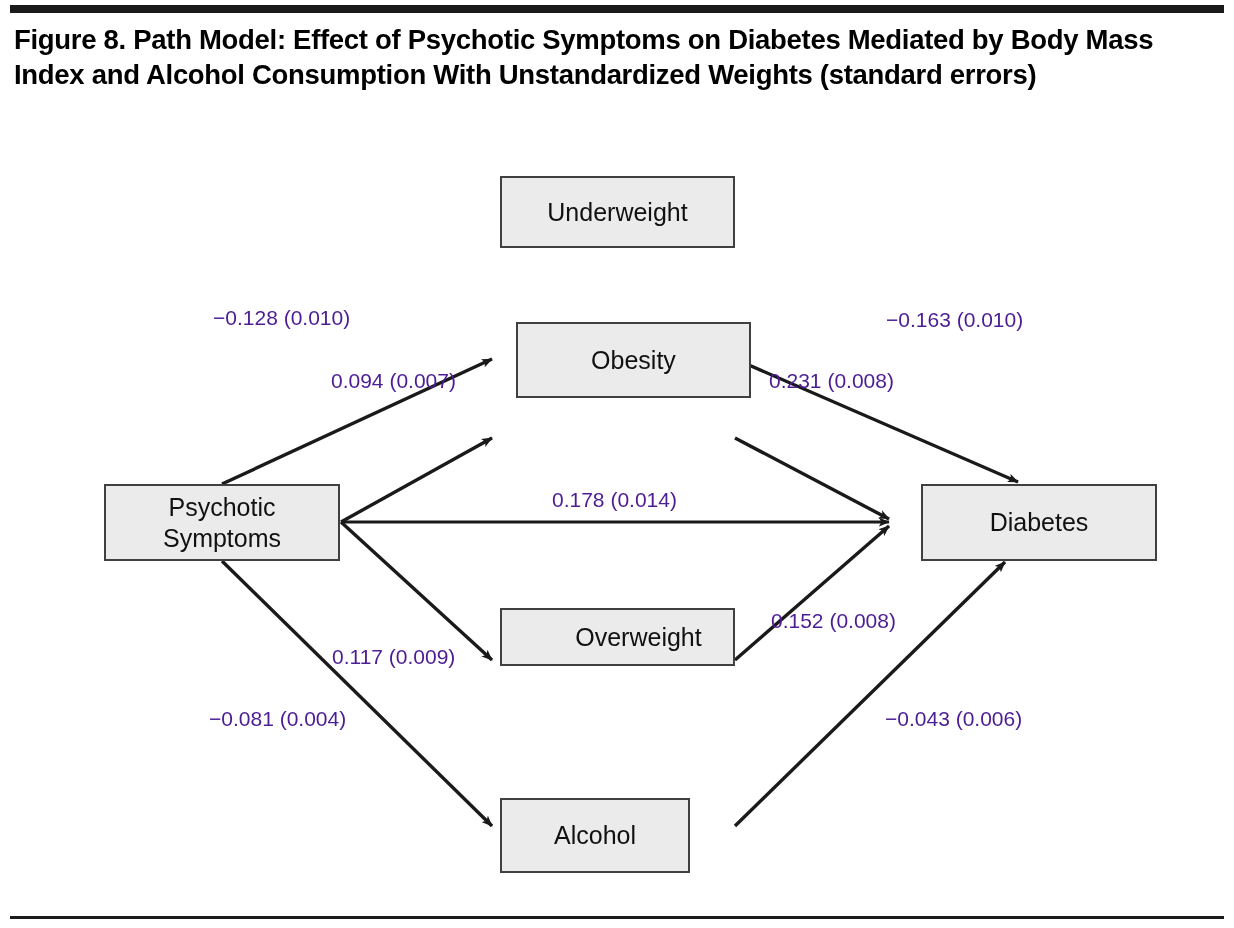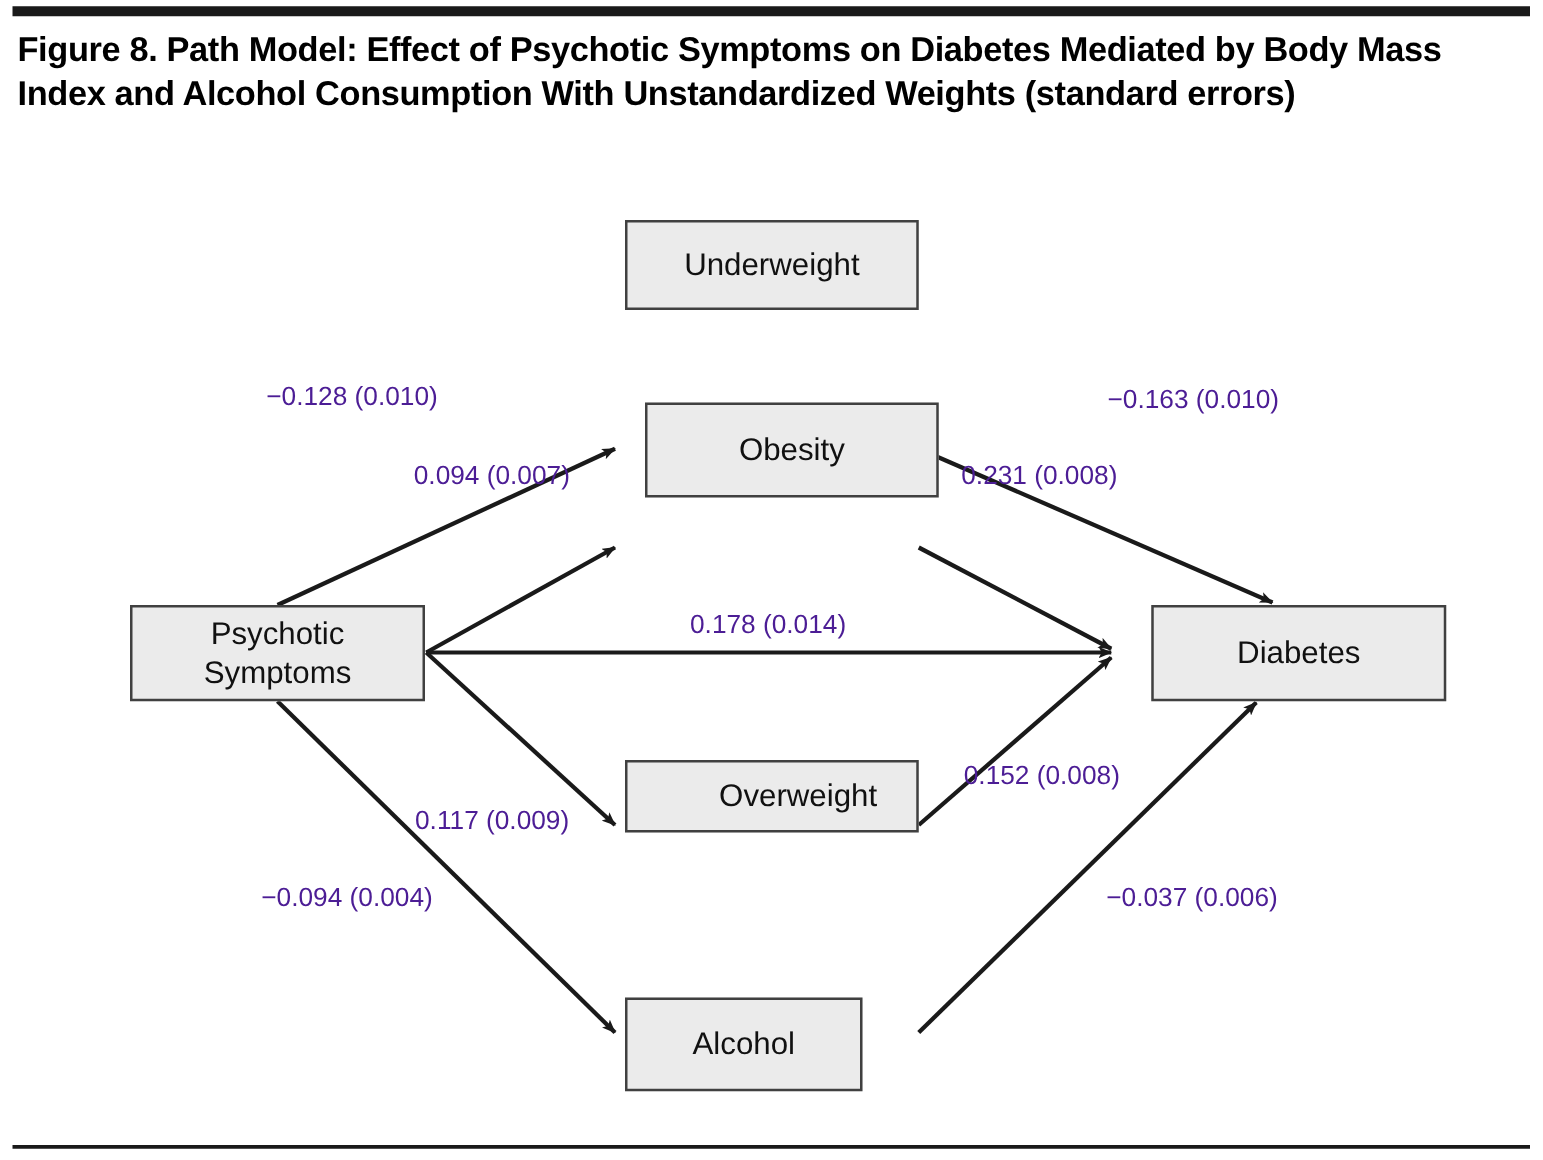--- a/index.html
+++ b/index.html
@@ -138,24 +138,24 @@
   </div>
 
   <div class="edge-label" style="left:213px; top:306px;">−0.128 (0.010)</div>
 
   <div class="edge-label" style="left:331px; top:369px;">0.094 (0.007)</div>
 
   <div class="edge-label" style="left:552px; top:488px;">0.178 (0.014)</div>
 
   <div class="edge-label" style="left:332px; top:645px;">0.117 (0.009)</div>
 
-  <div class="edge-label" style="left:209px; top:707px;">−0.094 (0.004)</div>
+  <div class="edge-label" style="left:209px; top:707px;">−0.081 (0.004)</div>
 
   <div class="edge-label" style="left:886px; top:308px;">−0.163 (0.010)</div>
 
   <div class="edge-label" style="left:769px; top:369px;">0.231 (0.008)</div>
 
   <div class="edge-label" style="left:771px; top:609px;">0.152 (0.008)</div>
 
-  <div class="edge-label" style="left:885px; top:707px;">−0.037 (0.006)</div>
+  <div class="edge-label" style="left:885px; top:707px;">−0.043 (0.006)</div>
 
   <div class="rule-bottom"></div>
 </div>
 
 </body></html>

